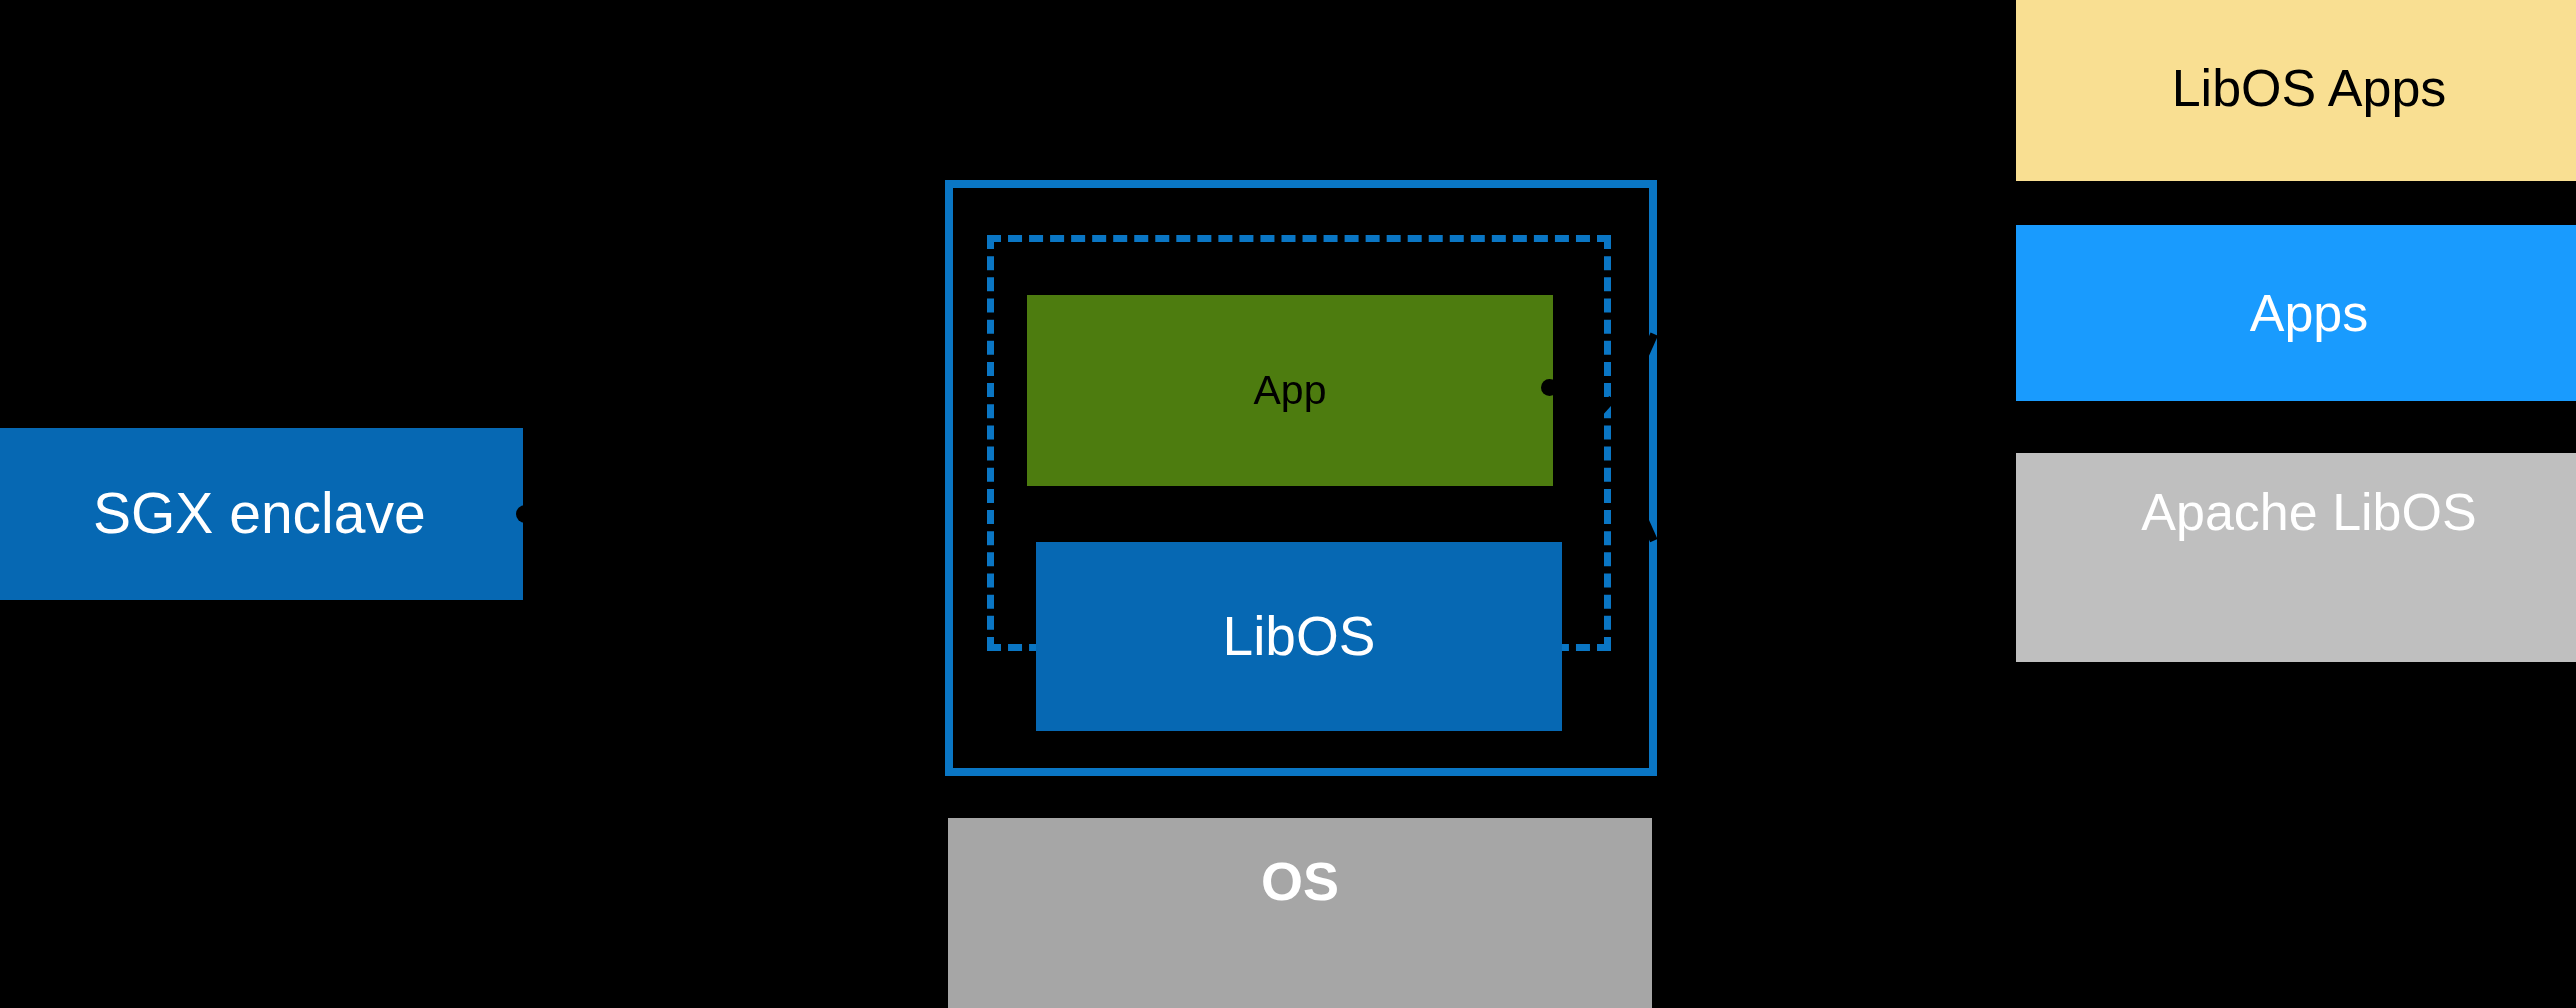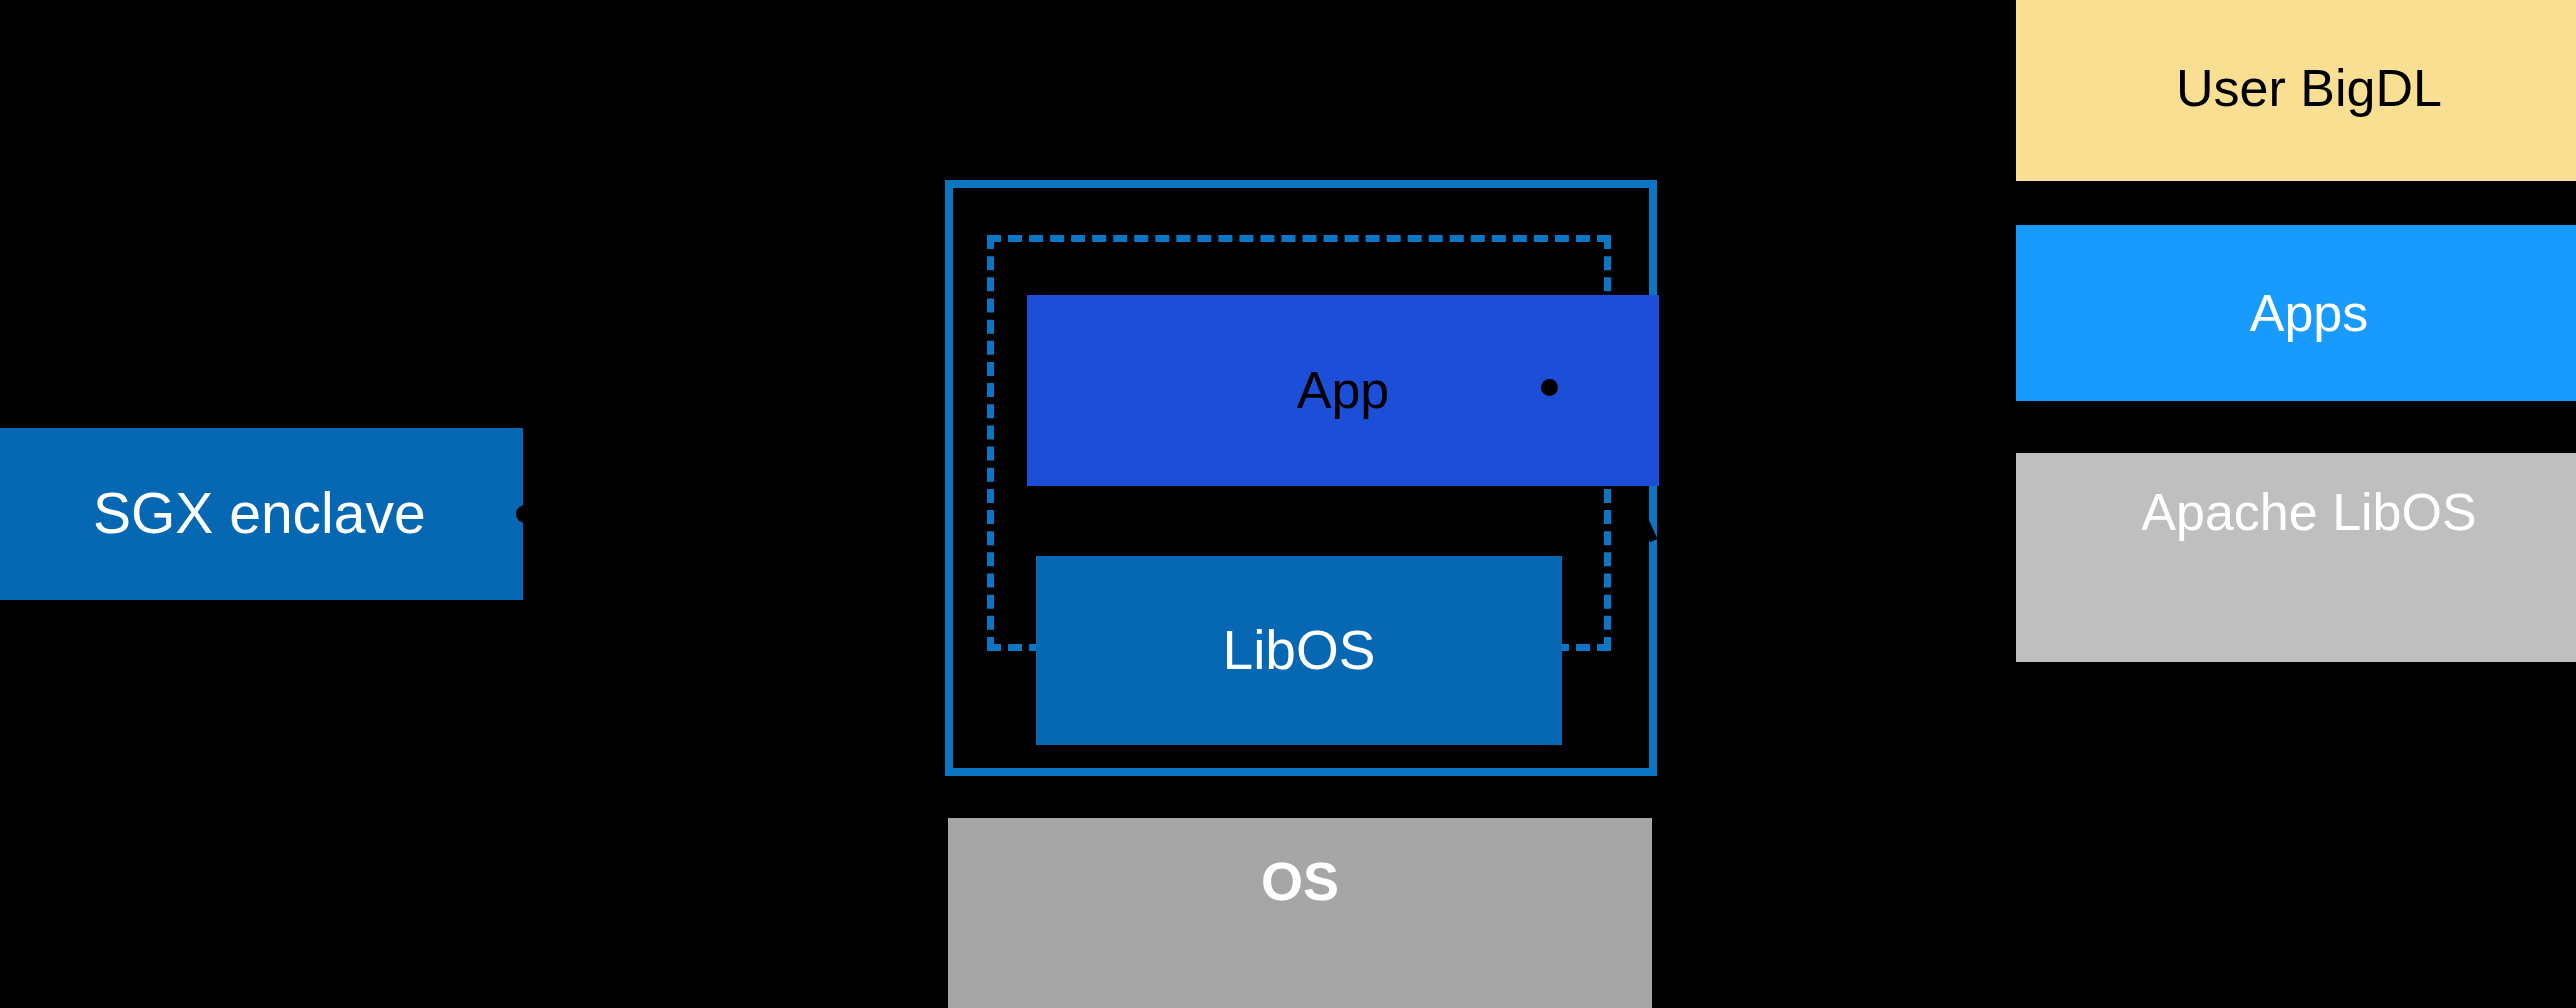--- a/index.html
+++ b/index.html
@@ -65,38 +65,38 @@
     width: 624px;
     height: 416px;
     border: 7.5px dashed #0A76C4;
     box-sizing: border-box;
     background: transparent;
   }
 
   #app-box {
     left: 1027px;
     top: 295px;
-    width: 632px;
+    width: 526px;
     height: 191px;
-    background: #1d4ed8;
+    background: #4d7c0f;
     color: #000000;
-    font-size: 52px;
+    font-size: 41px;
   }
   #app-arrow-dot {
     position: absolute;
     left: 1541px;
     top: 379px;
     width: 17px;
     height: 17px;
     background: #000000;
     border-radius: 50%;
   }
   #libos-box {
     left: 1036px;
-    top: 556px;
+    top: 542px;
     width: 526px;
     height: 189px;
     background: #0668B3;
     color: #FFFFFF;
     font-size: 55px;
   }
 
   
   .leader-line {
     position: absolute;
@@ -176,21 +176,21 @@
 
   <div class="box" id="libos-box">
     <span class="label">LibOS</span>
   </div>
 
   <div class="box" id="os-box">
     <span class="label">OS</span>
   </div>
 
   <div class="box" id="user-apps-box">
-    <span class="label">User BigDL</span>
+    <span class="label">LibOS Apps</span>
   </div>
   <div class="box" id="bigdl-box">
     <span class="label">Apps</span>
   </div>
   <div class="box" id="apache-spark-box">
     <span class="label">Apache LibOS</span>
   </div>
 
 </div>
 

